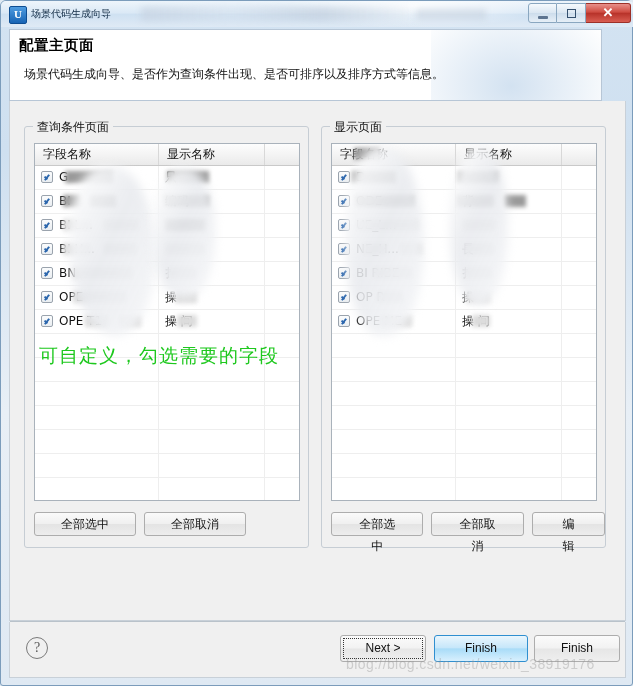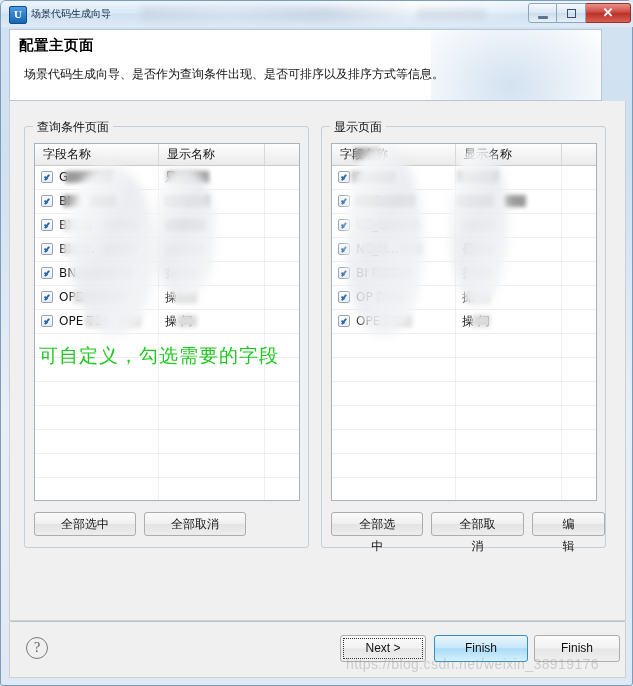--- a/index.html
+++ b/index.html
@@ -471,14 +471,14 @@
   <div class="footer">
     <div class="help">?</div>
     <div class="fbtn finish">Finish</div>
     <div class="fbtn next">
       <span>Next &gt;</span>
       <span class="focusring"></span>
     </div>
     <div class="fbtn cancel">Finish</div>
   </div>
 
-  <div class="watermark">https://blog.csdn.net/weixin_38919176</div>
+  <div class="watermark">blog://blog.csdn.net/weixin_38919176</div>
 </div>
 
 </body></html>

